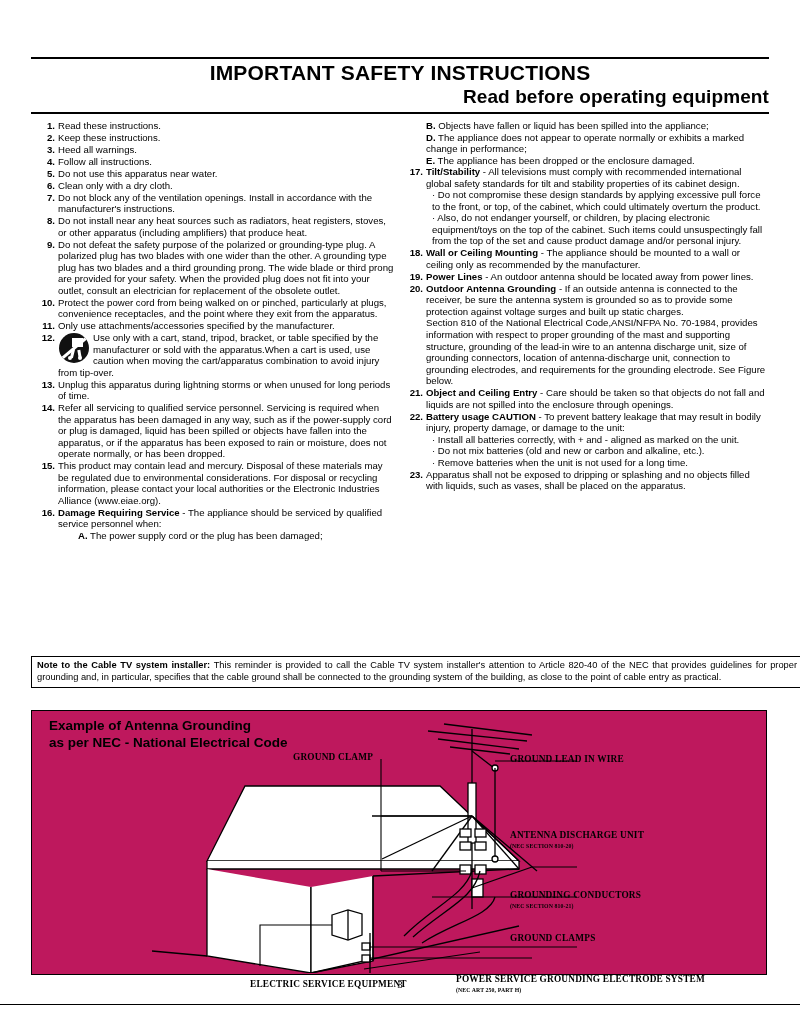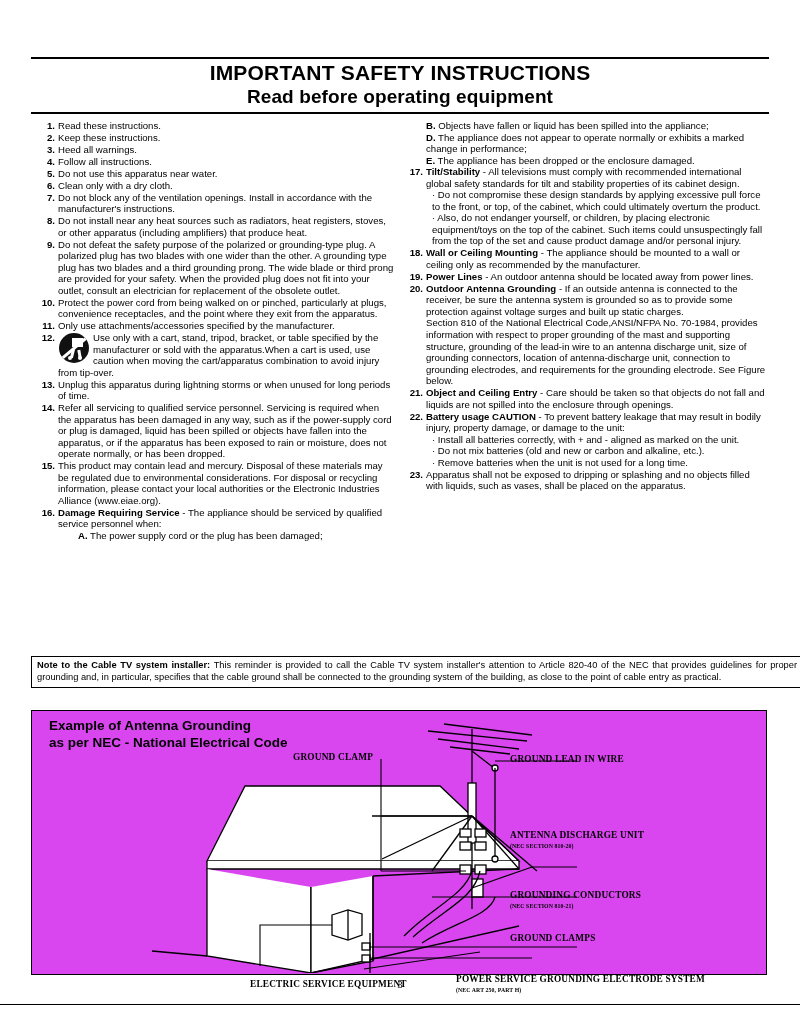--- a/index.html
+++ b/index.html
@@ -47,20 +47,21 @@
     font-size: 21px;
     font-weight: bold;
     letter-spacing: 0.2px;
     line-height: 25px;
   }
   .title-line2 {
     font-size: 19px;
     font-weight: bold;
     letter-spacing: 0.1px;
     line-height: 23px;
+    text-align: right;
   }
 
   
   .col {
     position: absolute;
     top: 104px;
     font-size: 9.6px;
     line-height: 11.55px;
   }
   .col-left  { left: 38px;  width: 356px; }
@@ -166,21 +167,21 @@
   .note-box .lead { font-weight: bold; }
 
   
   .diagram-box {
     position: absolute;
     left: 31px; top: 694px;
     width: 736px;
     height: 265px;
     border: 1.4px solid #000;
     box-sizing: border-box;
-    background: #d946ef;
+    background: #be185d;
     overflow: hidden;
   }
   .diagram-title {
     position: absolute;
     left: 17px; top: 7px;
     font-size: 13.5px;
     font-weight: bold;
     line-height: 16.5px;
     white-space: pre-line;
   }

